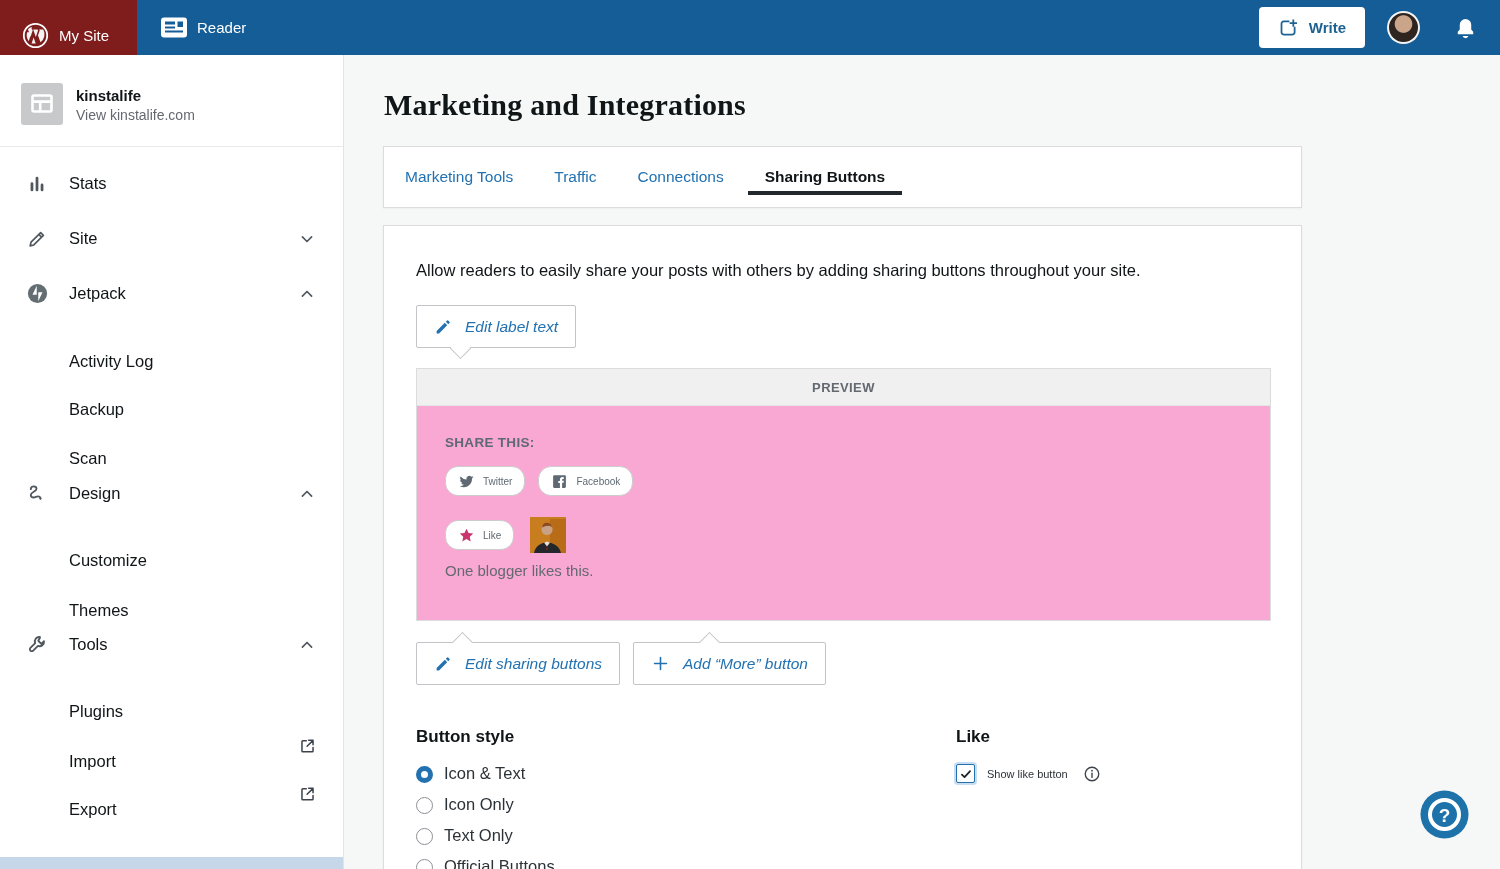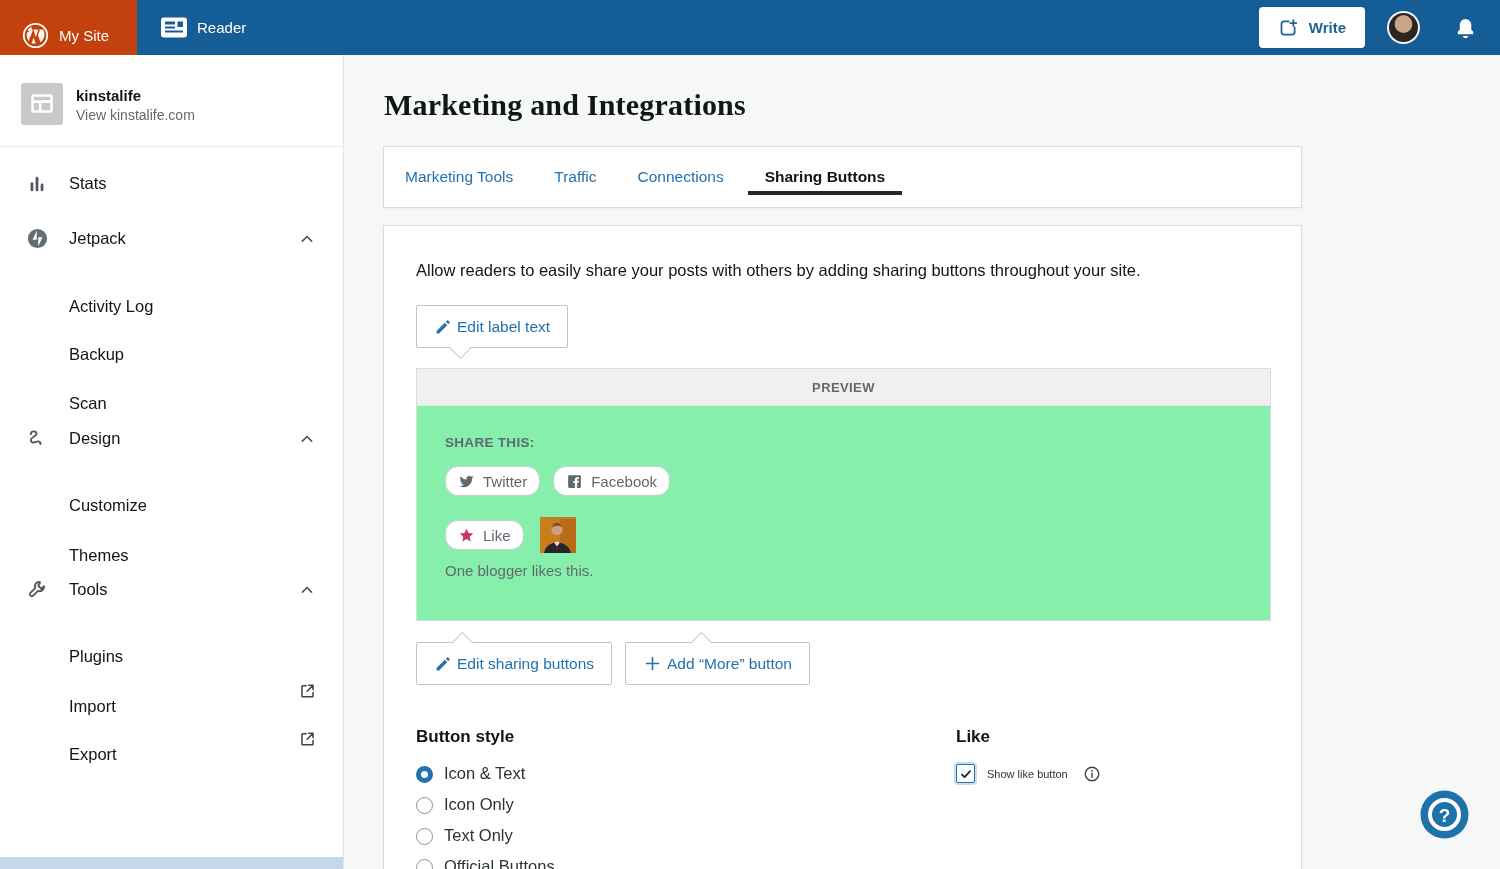--- a/index.html
+++ b/index.html
@@ -3,21 +3,21 @@
 <meta charset="utf-8">
 <style>
   * { margin:0; padding:0; box-sizing:border-box; }
   html,body { width:1500px; height:869px; overflow:hidden; background:#f6f7f7;
     font-family:"Liberation Sans", sans-serif; color:#101517; }
 
   
   .masterbar { position:fixed; top:0; left:0; right:0; height:55px; background:#155d96;
     display:flex; align-items:stretch; color:#fff; z-index:50; }
   .mb-item { display:flex; align-items:center; gap:10px; padding:0 24px; font-size:15px; font-weight:500; cursor:pointer; }
-  .mb-mysite { background:#c2410c; padding:16px 28px 0 22px; }
+  .mb-mysite { background:#7f1d1d; padding:16px 28px 0 22px; }
   .mb-spacer { flex:1; }
   .write-btn { align-self:center; display:flex; align-items:center; gap:10px; background:#fff;
     color:#1e6292; border:none; border-radius:4px; height:41px; padding:0 19px;
     font-size:15px; font-weight:600; margin-right:22px; cursor:pointer; }
   .mb-avatar { align-self:center; width:33px; height:33px; border-radius:50%; margin-right:33px;
     border:2px solid rgba(255,255,255,.95); cursor:pointer;
     background:radial-gradient(circle at 50% 38%, #caa58a 0 36%, #2e2420 40% 100%); }
   .mb-bell { align-self:center; margin-right:22px; cursor:pointer; display:flex; }
 
   
@@ -46,36 +46,36 @@
 
   .card { background:#fff; border:1px solid #dcdcde; box-shadow:0 1px 2px rgba(0,0,0,.04); }
   .tabs-card { height:62px; display:flex; align-items:stretch; padding:12px 4px; margin-bottom:17px; }
   .tab { display:flex; align-items:center; padding:0 17px; margin-right:7px; font-size:15.5px;
     color:#2271b1; cursor:pointer; border-bottom:4px solid transparent; border-top:4px solid transparent; }
   .tab.active { color:#101517; font-weight:600; border-bottom-color:#23282d; }
 
   .content-card { padding:35px 30px 60px 32px; min-height:700px; position:relative; }
   .desc { font-size:16.5px; color:#101517; margin-bottom:25px; }
 
-  .tip-btn { position:relative; display:inline-flex; align-items:center; gap:5px; background:#fff;
+  .tip-btn { position:relative; display:inline-flex; align-items:center; gap:13px; background:#fff;
     border:1px solid #c3c4c7; border-radius:2px; padding:0 17px; height:43px;
-    color:#2271b1; font-size:15.5px; font-weight:500; cursor:pointer; }
+    color:#2271b1; font-size:15.5px; font-weight:500; cursor:pointer;font-style:italic; }
   .caret { position:absolute; width:15px; height:15px; background:#fff; transform:rotate(45deg); }
   .caret-down { bottom:-8.5px; left:36px; border-right:1px solid #c3c4c7; border-bottom:1px solid #c3c4c7; }
   .caret-up { top:-8.5px; left:38px; border-left:1px solid #c3c4c7; border-top:1px solid #c3c4c7; }
 
   .preview-box { margin-top:20px; border:1px solid #dcdcde; }
   .preview-head { background:#f0f0f1; border-bottom:1px solid #e4e5e7; height:37px; display:flex;
     align-items:center; justify-content:center; font-size:13px; font-weight:600;
     color:#646970; letter-spacing:.4px; }
-  .preview-body { padding:29px 28px 41px; background:#86efac; }
+  .preview-body { padding:29px 28px 41px; background:#f9a8d4; }
   .share-this { font-size:13.5px; font-weight:700; color:#5f6973; letter-spacing:.3px; margin-bottom:16px; }
   .share-row { display:flex; gap:13px; }
   .share-btn { display:inline-flex; align-items:center; gap:8px; background:#fff; border:1px solid #ccc;
-    border-radius:13px; height:30px; padding:0 12px; font-size:15px; color:#5f6973; cursor:pointer; }
+    border-radius:13px; height:30px; padding:0 12px; font-size:10px; color:#5f6973; cursor:pointer; }
   .like-row { display:flex; align-items:center; gap:16px; margin-top:21px; }
   .gravatar { width:36px; height:36px; display:block; cursor:pointer; }
   .likes-text { margin-top:9px; font-size:15px; color:#646970; }
 
   .actions-row { display:flex; gap:13px; margin-top:21px; }
 
   .options { display:flex; margin-top:42px; }
   .opt-col-left { flex:0 0 540px; }
   .opt-heading { font-size:17px; font-weight:700; margin-bottom:17px; color:#101517; }
   .radio-row { display:flex; align-items:flex-end; gap:11px; margin-bottom:12px; font-size:16.5px;
@@ -149,20 +149,34 @@
   </div>
 
   <div class="nav">
     <div class="nav-row">
       <span class="nicon">
           <svg width="22" height="22" viewBox="0 0 24 24" fill="none" stroke="#50575e" stroke-width="3" stroke-linecap="round">
             <path d="M6.5 18.5v-7M12 18.5V5.5M17.5 18.5V13"></path>
           </svg>
         </span>
       <span class="nlabel">Stats</span>
+    </div>
+    <div class="nav-row">
+      <span class="nicon">
+          <svg width="22" height="22" viewBox="0 0 24 24" fill="none" stroke="#50575e" stroke-width="1.8" stroke-linejoin="round">
+            <path d="M4.5 19.5l1-4L16 5l3 3L8.5 18.5l-4 1z"></path>
+            <path d="M14 7l3 3"></path>
+          </svg>
+        </span>
+      <span class="nlabel">Site</span>
+      <span class="chev">
+          <svg width="20" height="20" viewBox="0 0 24 24" fill="none" stroke="#50575e" stroke-width="2" stroke-linecap="round" stroke-linejoin="round">
+            <path d="M6.5 9.5l5.5 5.5 5.5-5.5"></path>
+          </svg>
+        </span>
     </div>
     <div class="nav-row">
       <span class="nicon">
           <svg width="23" height="23" viewBox="0 0 24 24">
             <circle cx="12" cy="12" r="10" fill="#636d72"></circle>
             <path d="M11.2 13.2H6.8L11.2 4v9.2zM12.8 10.8h4.4L12.8 20v-9.2z" fill="#fff"></path>
           </svg>
         </span>
       <span class="nlabel">Jetpack</span>
       <span class="chev">

